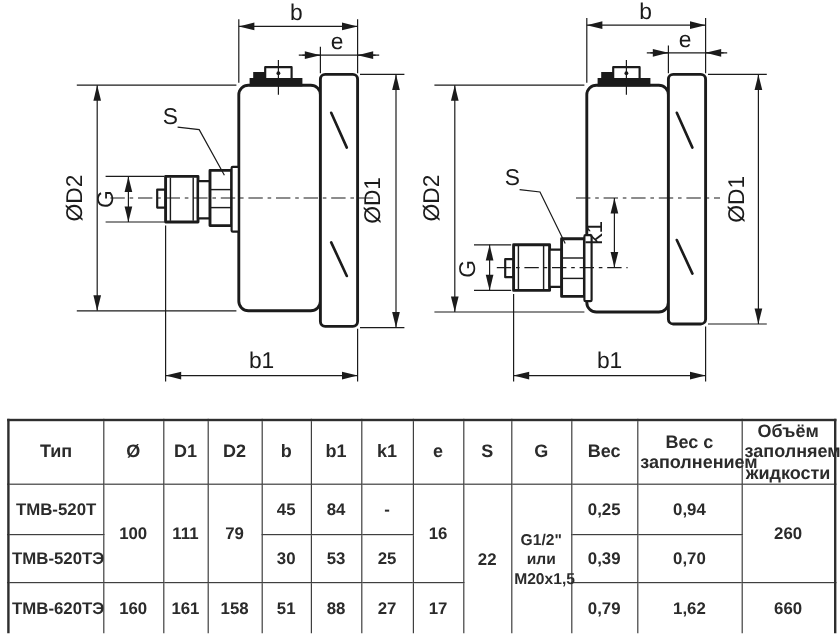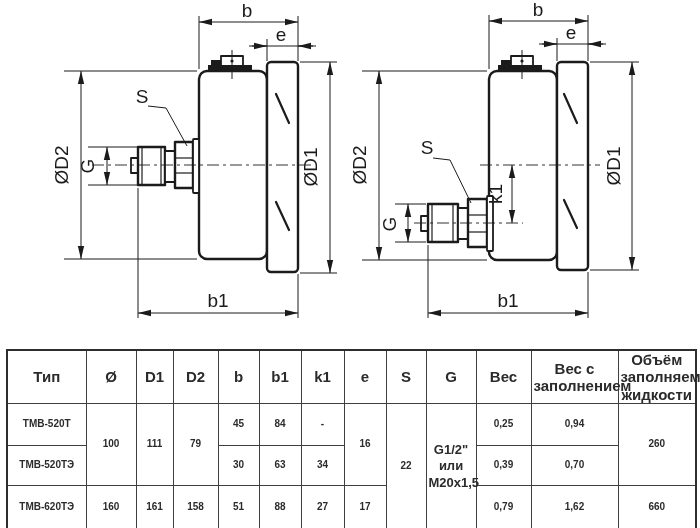--- a/index.html
+++ b/index.html
@@ -13,21 +13,21 @@
   .d {stroke:#1b1b1b;stroke-width:1;fill:none;}
   .cl{stroke:#1b1b1b;stroke-width:0.9;fill:none;stroke-dasharray:12 4 3 4;}
   .dk{fill:#1b1b1b;stroke:none;}
   .lb{font-family:"Liberation Sans",sans-serif;font-size:19px;fill:#1b1b1b;}
   .mark{stroke:#1b1b1b;stroke-width:2.2;fill:none;stroke-linecap:round;}
   
   table.spec{position:absolute;left:6px;top:349px;width:689px;height:176px;
     border-collapse:collapse;table-layout:fixed;background:#fff;color:#2b2b2b;
     border:2px solid #2e2e2e;}
   table.spec td{border:1px solid #3f3f3f;text-align:center;vertical-align:middle;
-    padding:0 2px;font-size:10px;font-weight:600;line-height:1.25;}
+    padding:0 2px;font-size:14px;font-weight:600;line-height:1.25;}
   table.spec tr.hdr td{font-size:15px;}
   table.spec td.small{font-size:12.5px;line-height:1.15;}
   table.spec td.gcell{font-size:13px;white-space:pre-line;line-height:1.25;}
 </style>
 </head>
 <body>
 
 <div id="stage">
 
 <svg width="700" height="345" viewBox="0 0 700 345">
@@ -211,22 +211,22 @@
     <td rowspan="3" class="gcell">G1/2"
 или
 M20x1,5</td>
     <td>0,25</td>
     <td>0,94</td>
     <td rowspan="2">260</td>
   </tr>
   <tr style="height:40px">
     <td>ТМВ-520ТЭ</td>
     <td>30</td>
-    <td>63</td>
-    <td>34</td>
+    <td>53</td>
+    <td>25</td>
     <td>0,39</td>
     <td>0,70</td>
   </tr>
   <tr style="height:45px">
     <td>ТМВ-620ТЭ</td>
     <td>160</td>
     <td>161</td>
     <td>158</td>
     <td>51</td>
     <td>88</td>

